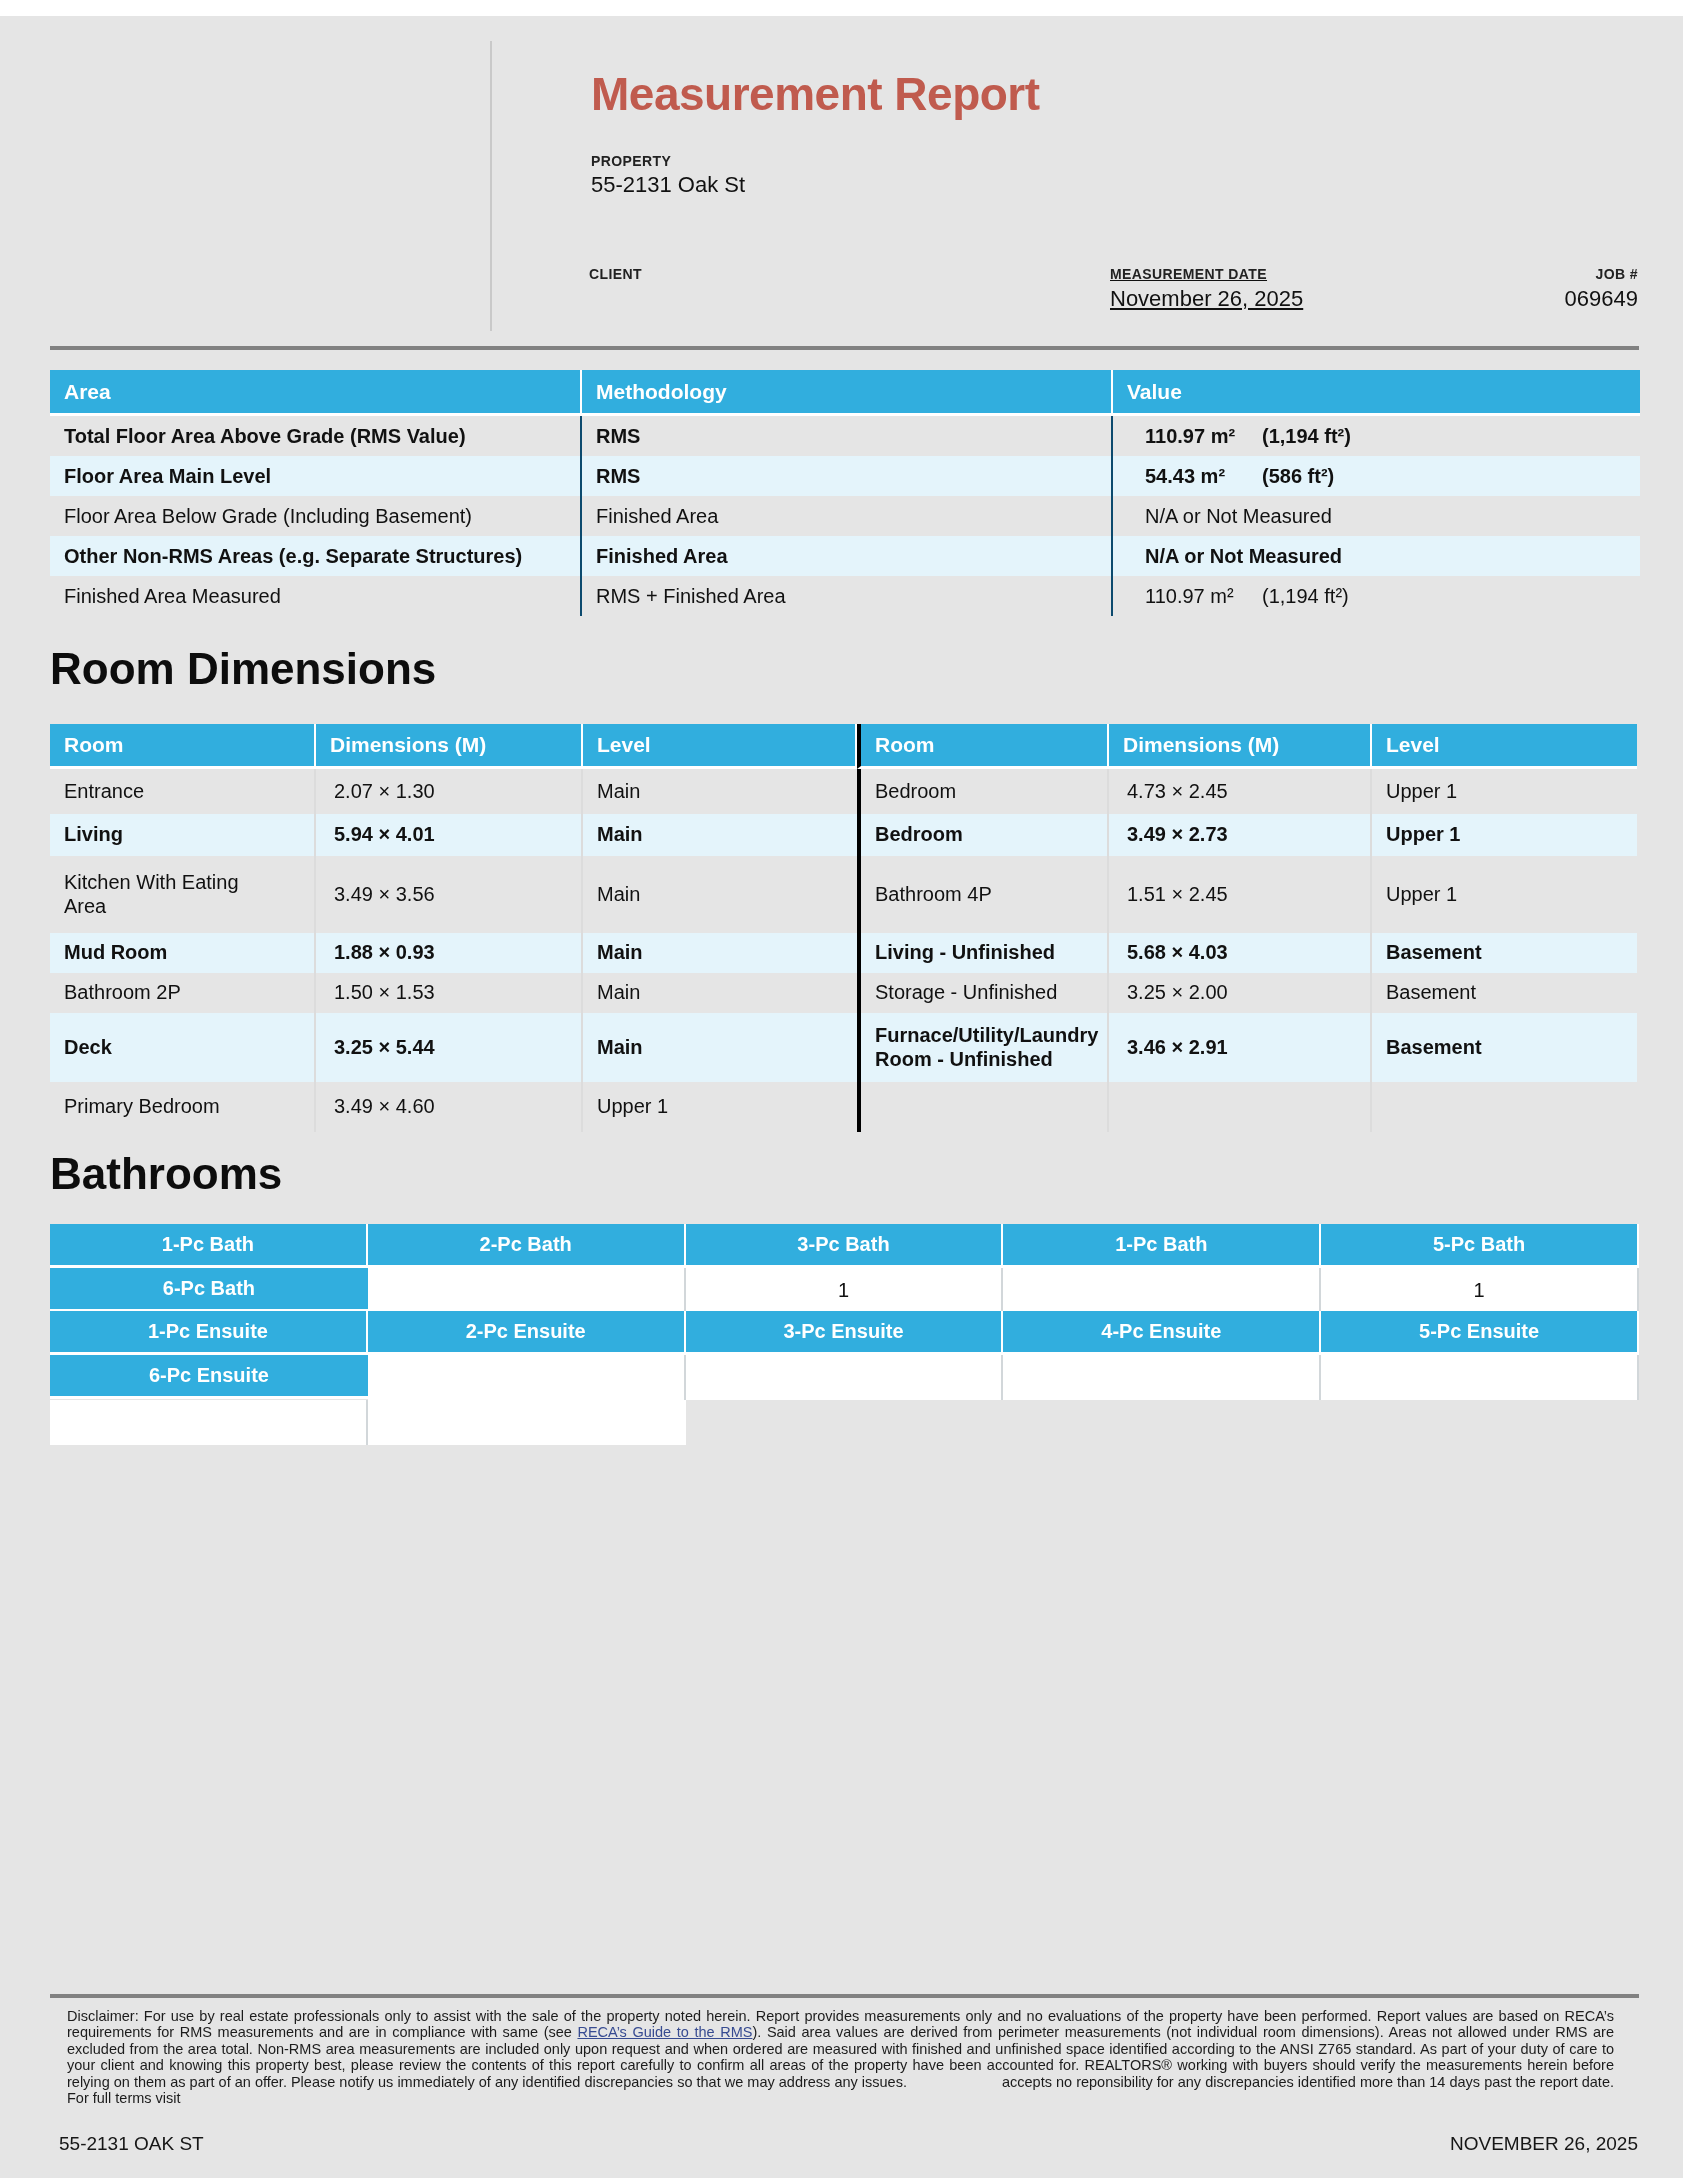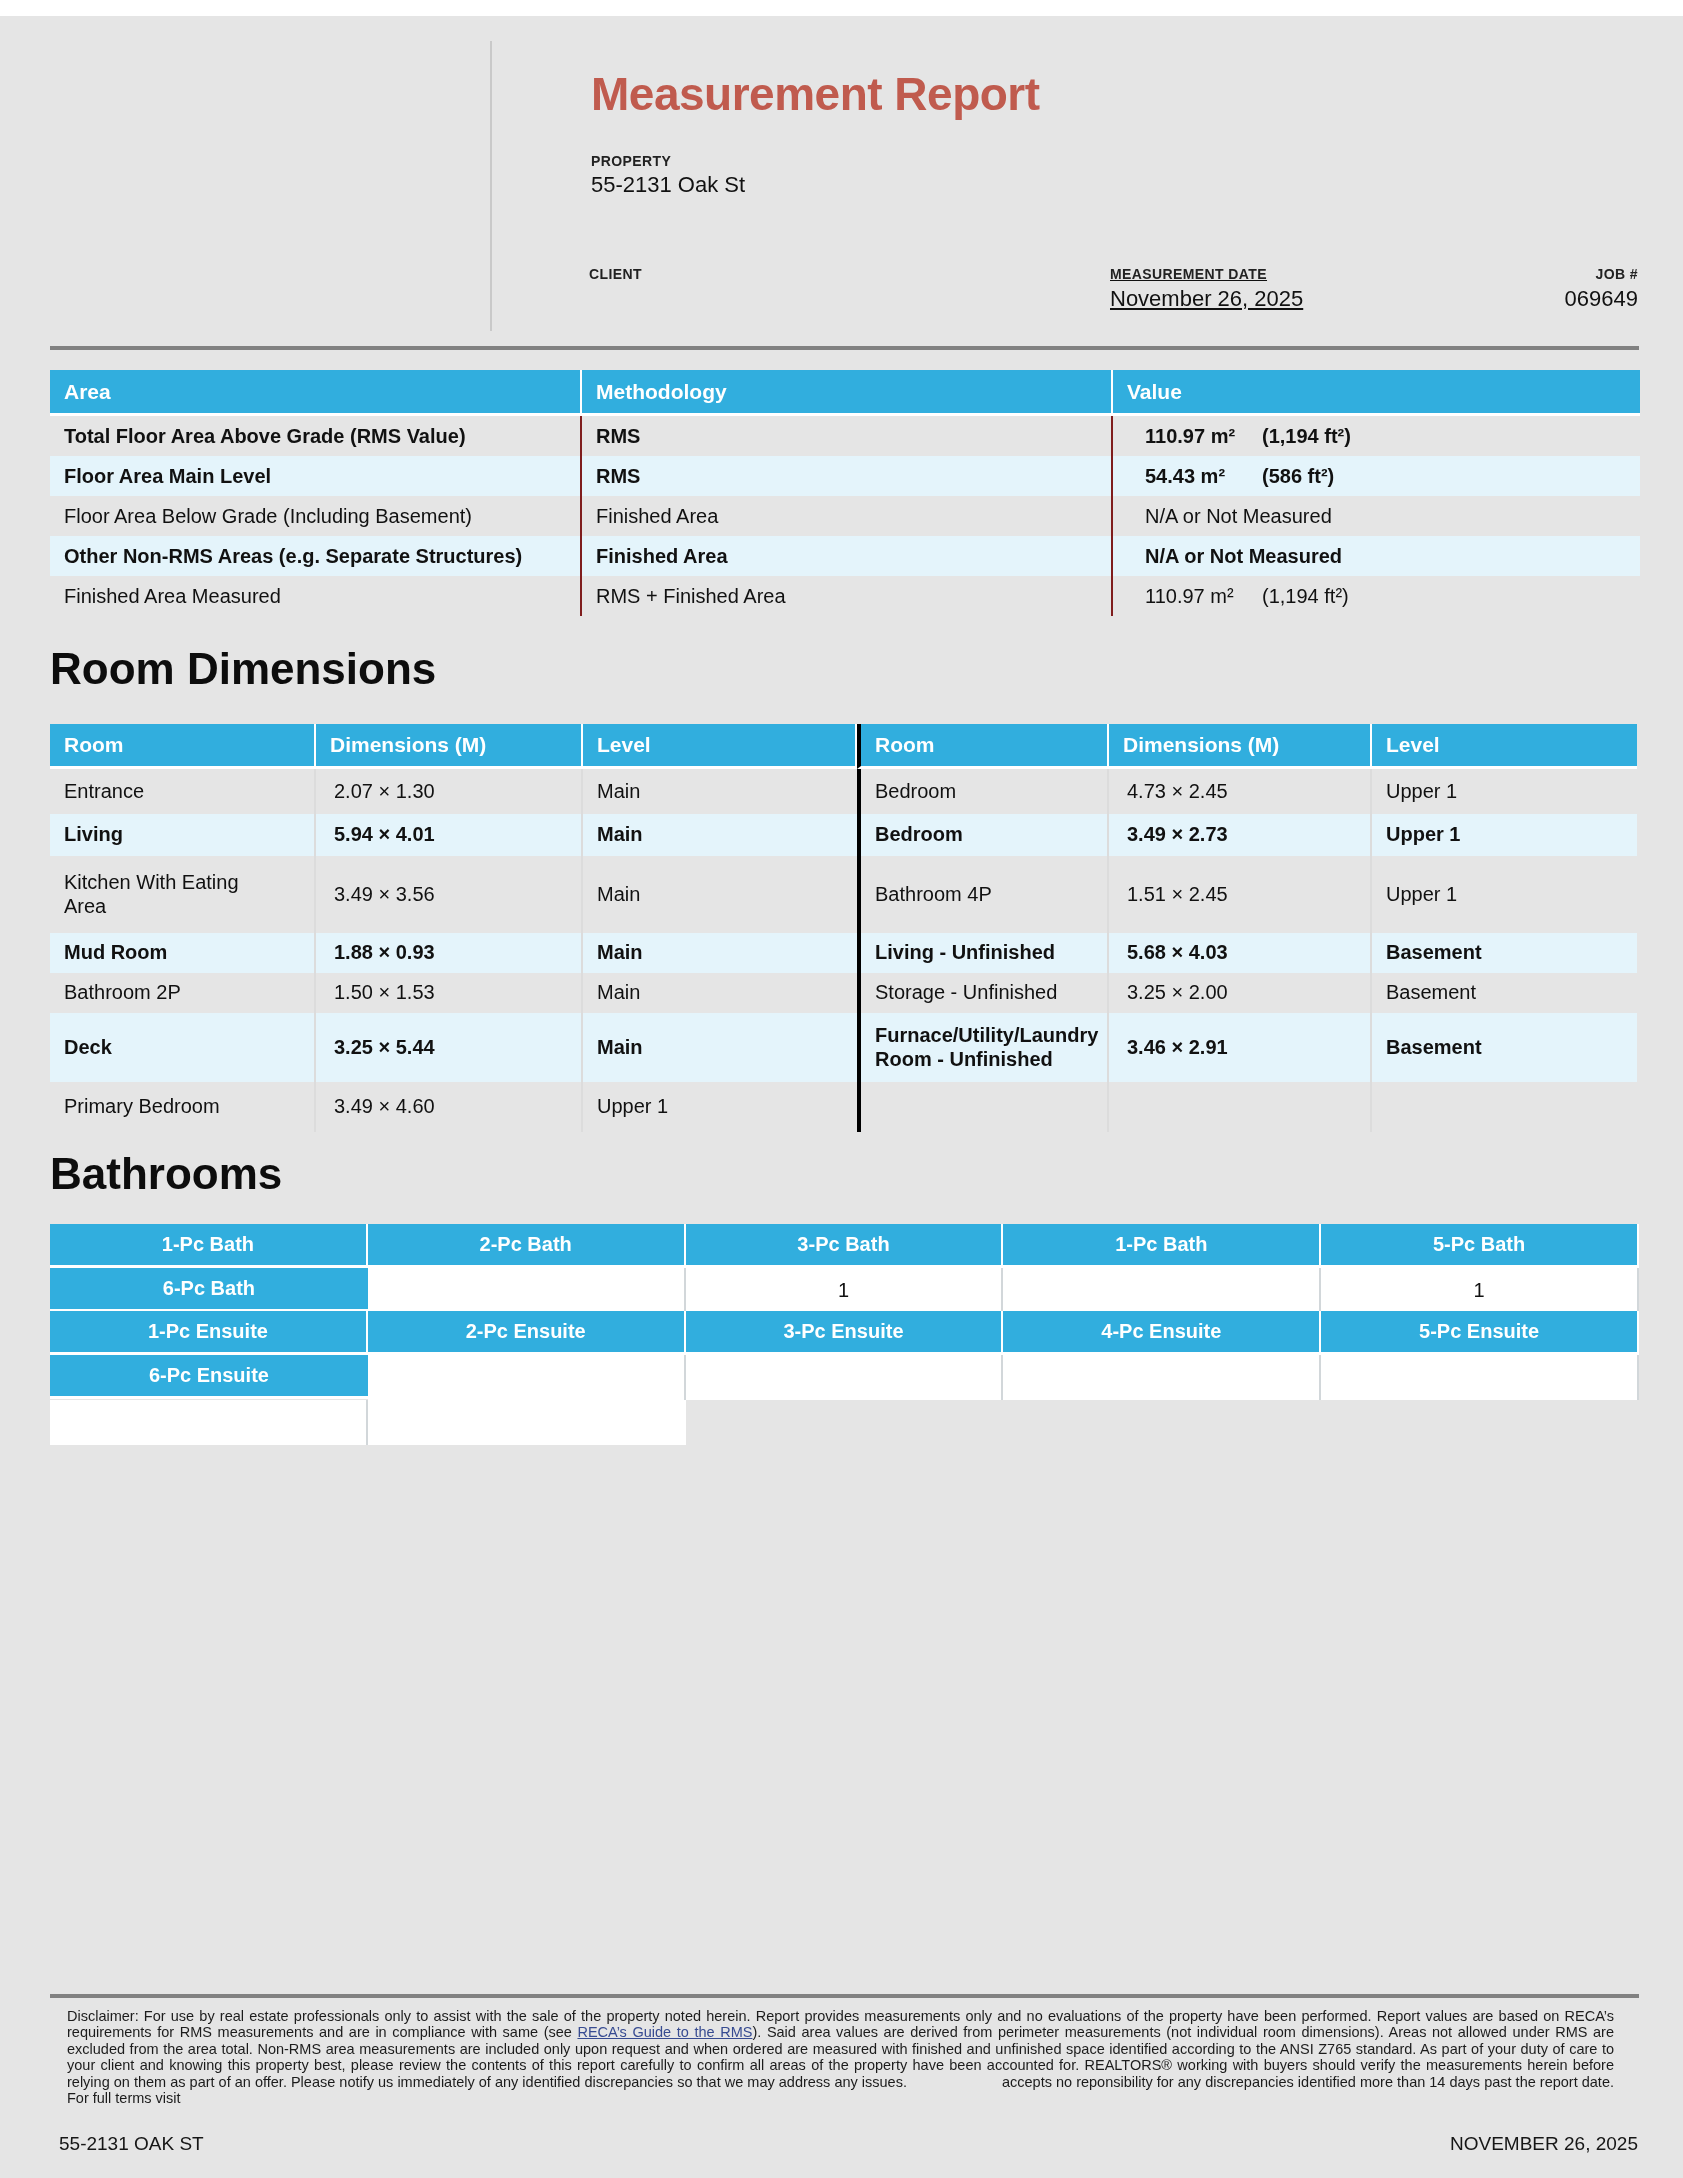--- a/index.html
+++ b/index.html
@@ -28,21 +28,21 @@
                 display:flex; align-items:center; padding-left:14px;
                 border-right:2px solid #fff; border-bottom:3px solid #fff; }
   .thead-cell.last { border-right:none; }
   .stripe { background:#E4F4FB;font-weight:bold; }
 
   
   .area-table { position:absolute; left:50px; top:354px; width:1589px;
                 display:grid; grid-template-columns:532px 531px 527px; }
   .area-table .thead-cell { height:46px; }
   .at-c { min-height:40px; display:flex; align-items:center; padding-left:14px;
-          font-size:20px; border-right:2px solid #7f1d1d; }
+          font-size:20px; border-right:2px solid #0c4a6e; }
   .at-c.last { border-right:none;padding-left:32px; }
   .bold-row { font-weight:bold; }
   .v-metric { display:inline-block; min-width:117px; }
 
   
   .section-title { position:absolute; left:50px; font-size:44px; font-weight:bold; color:#0d0d0d; }
   .rooms-title { top:628px; }
   .baths-title { top:1133px; }
 
   .room-table { position:absolute; left:50px; top:708px; width:1589px;

